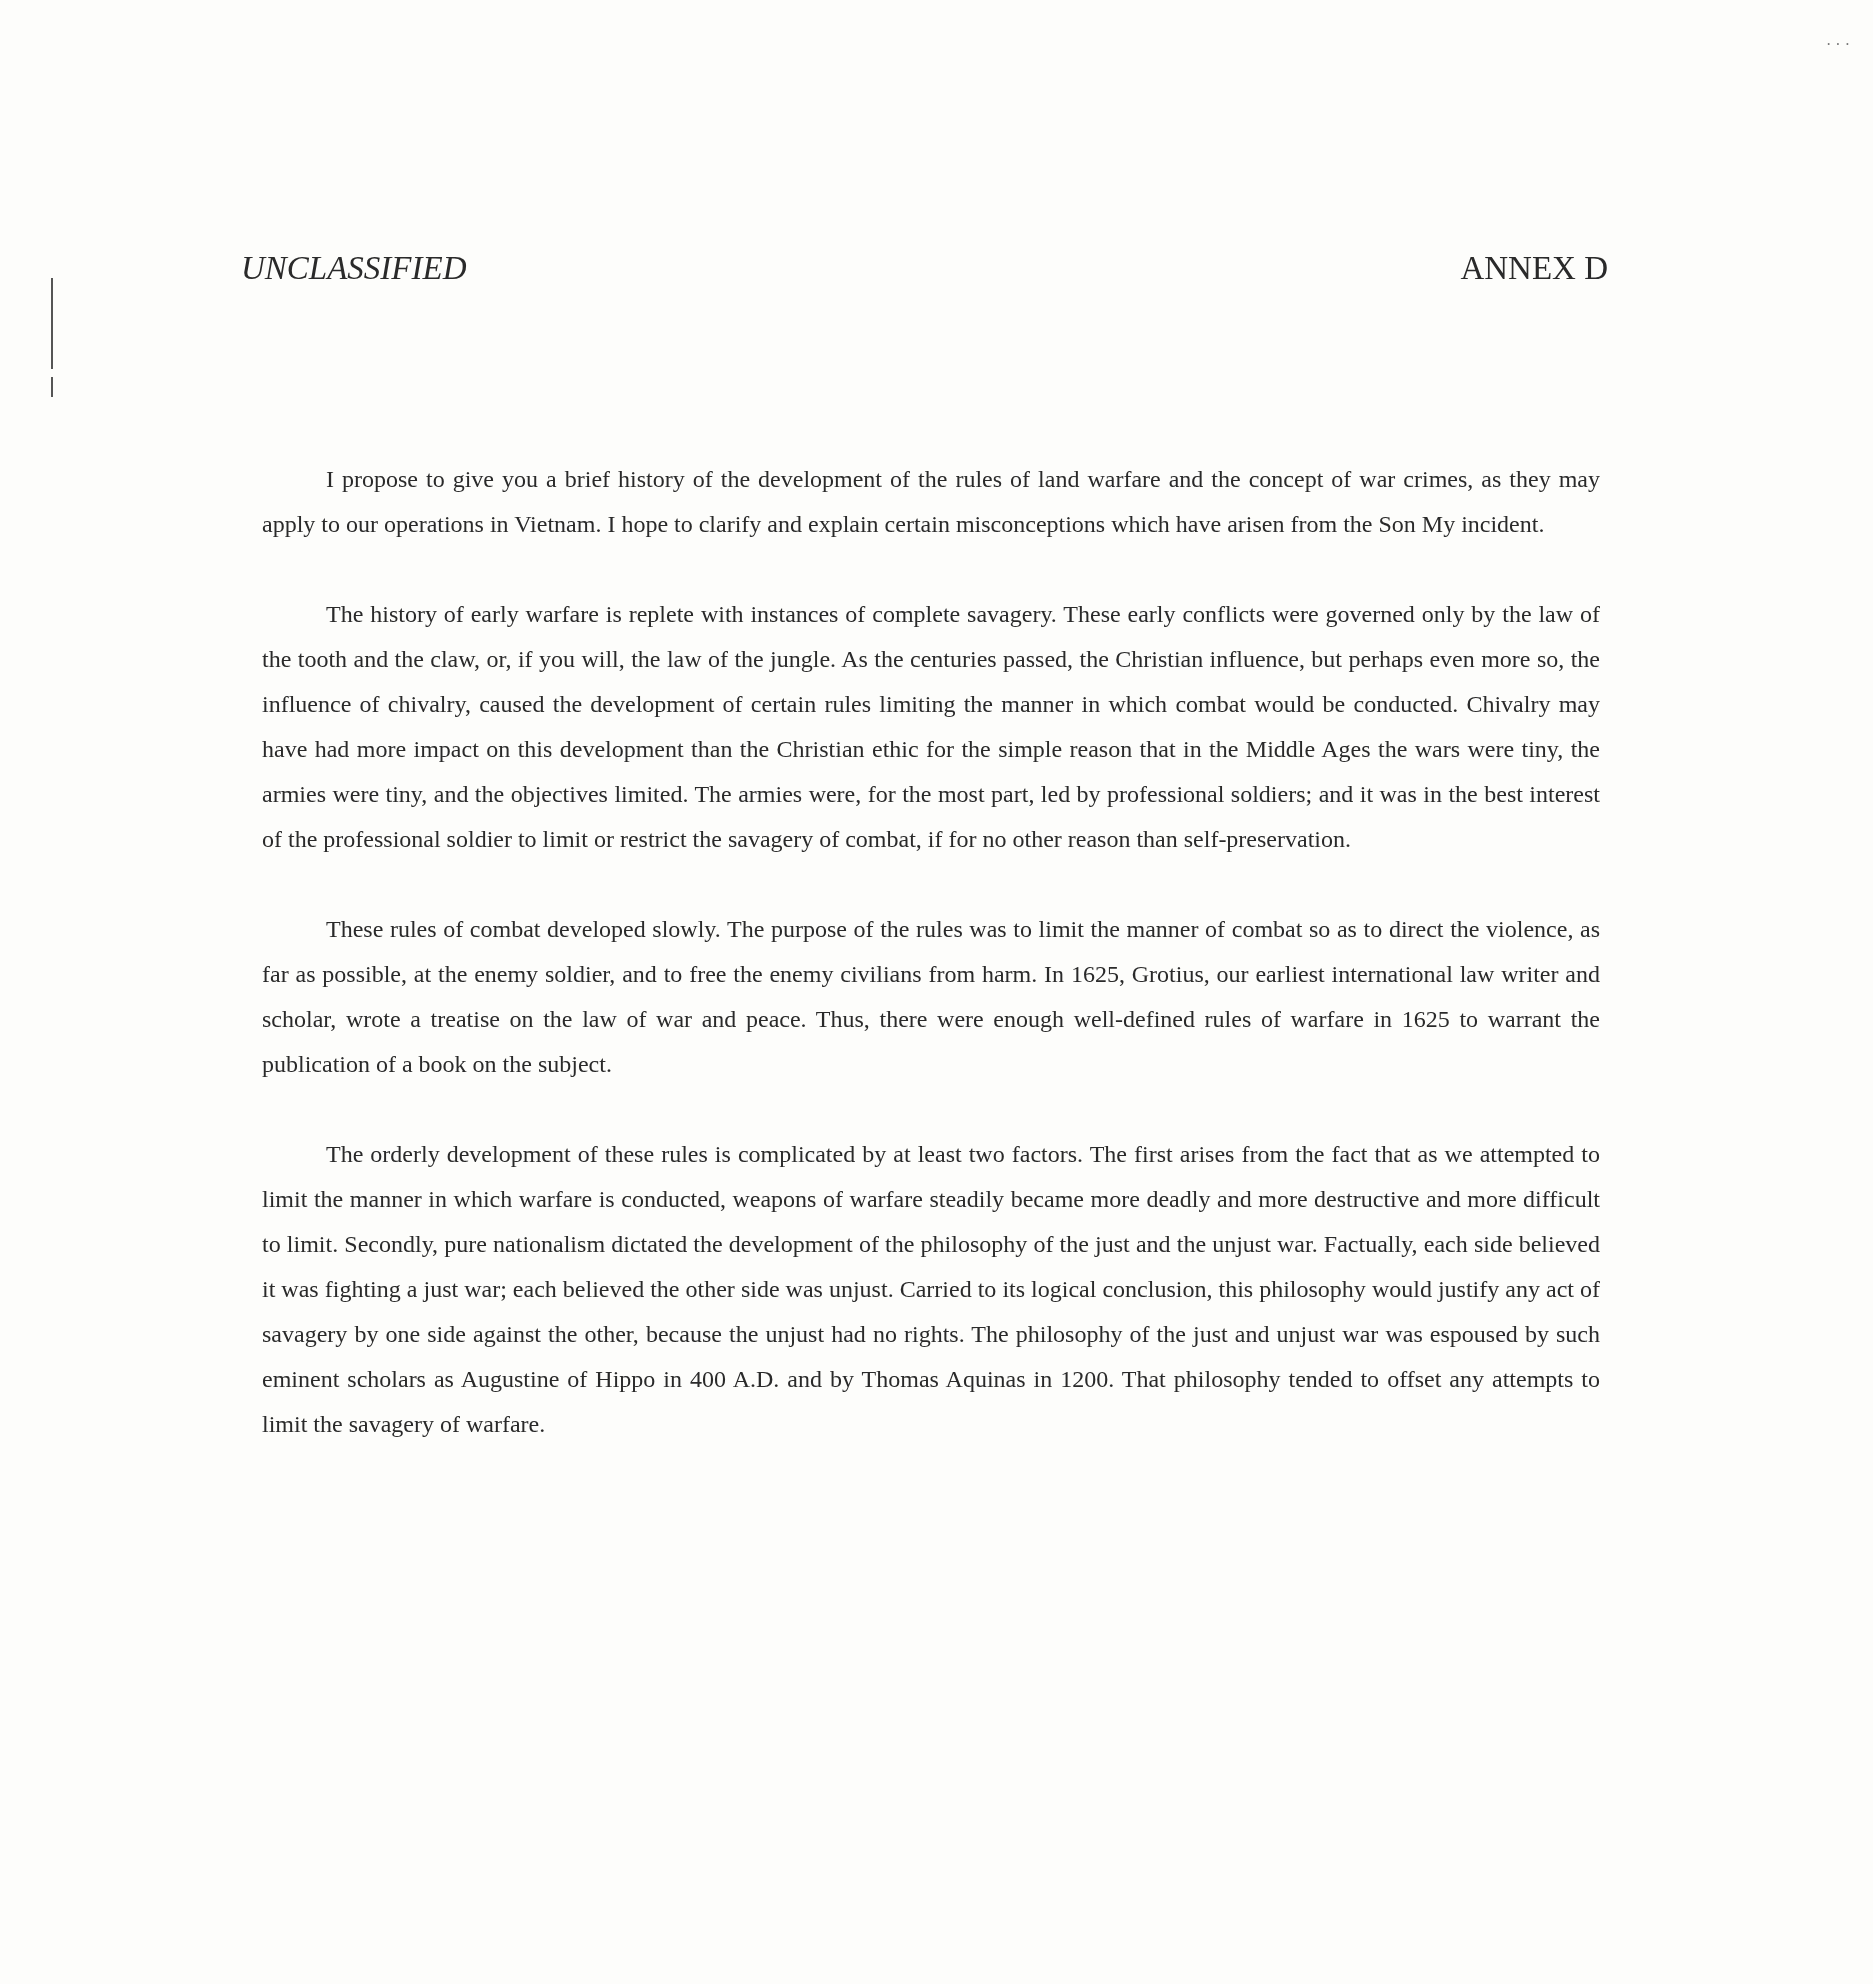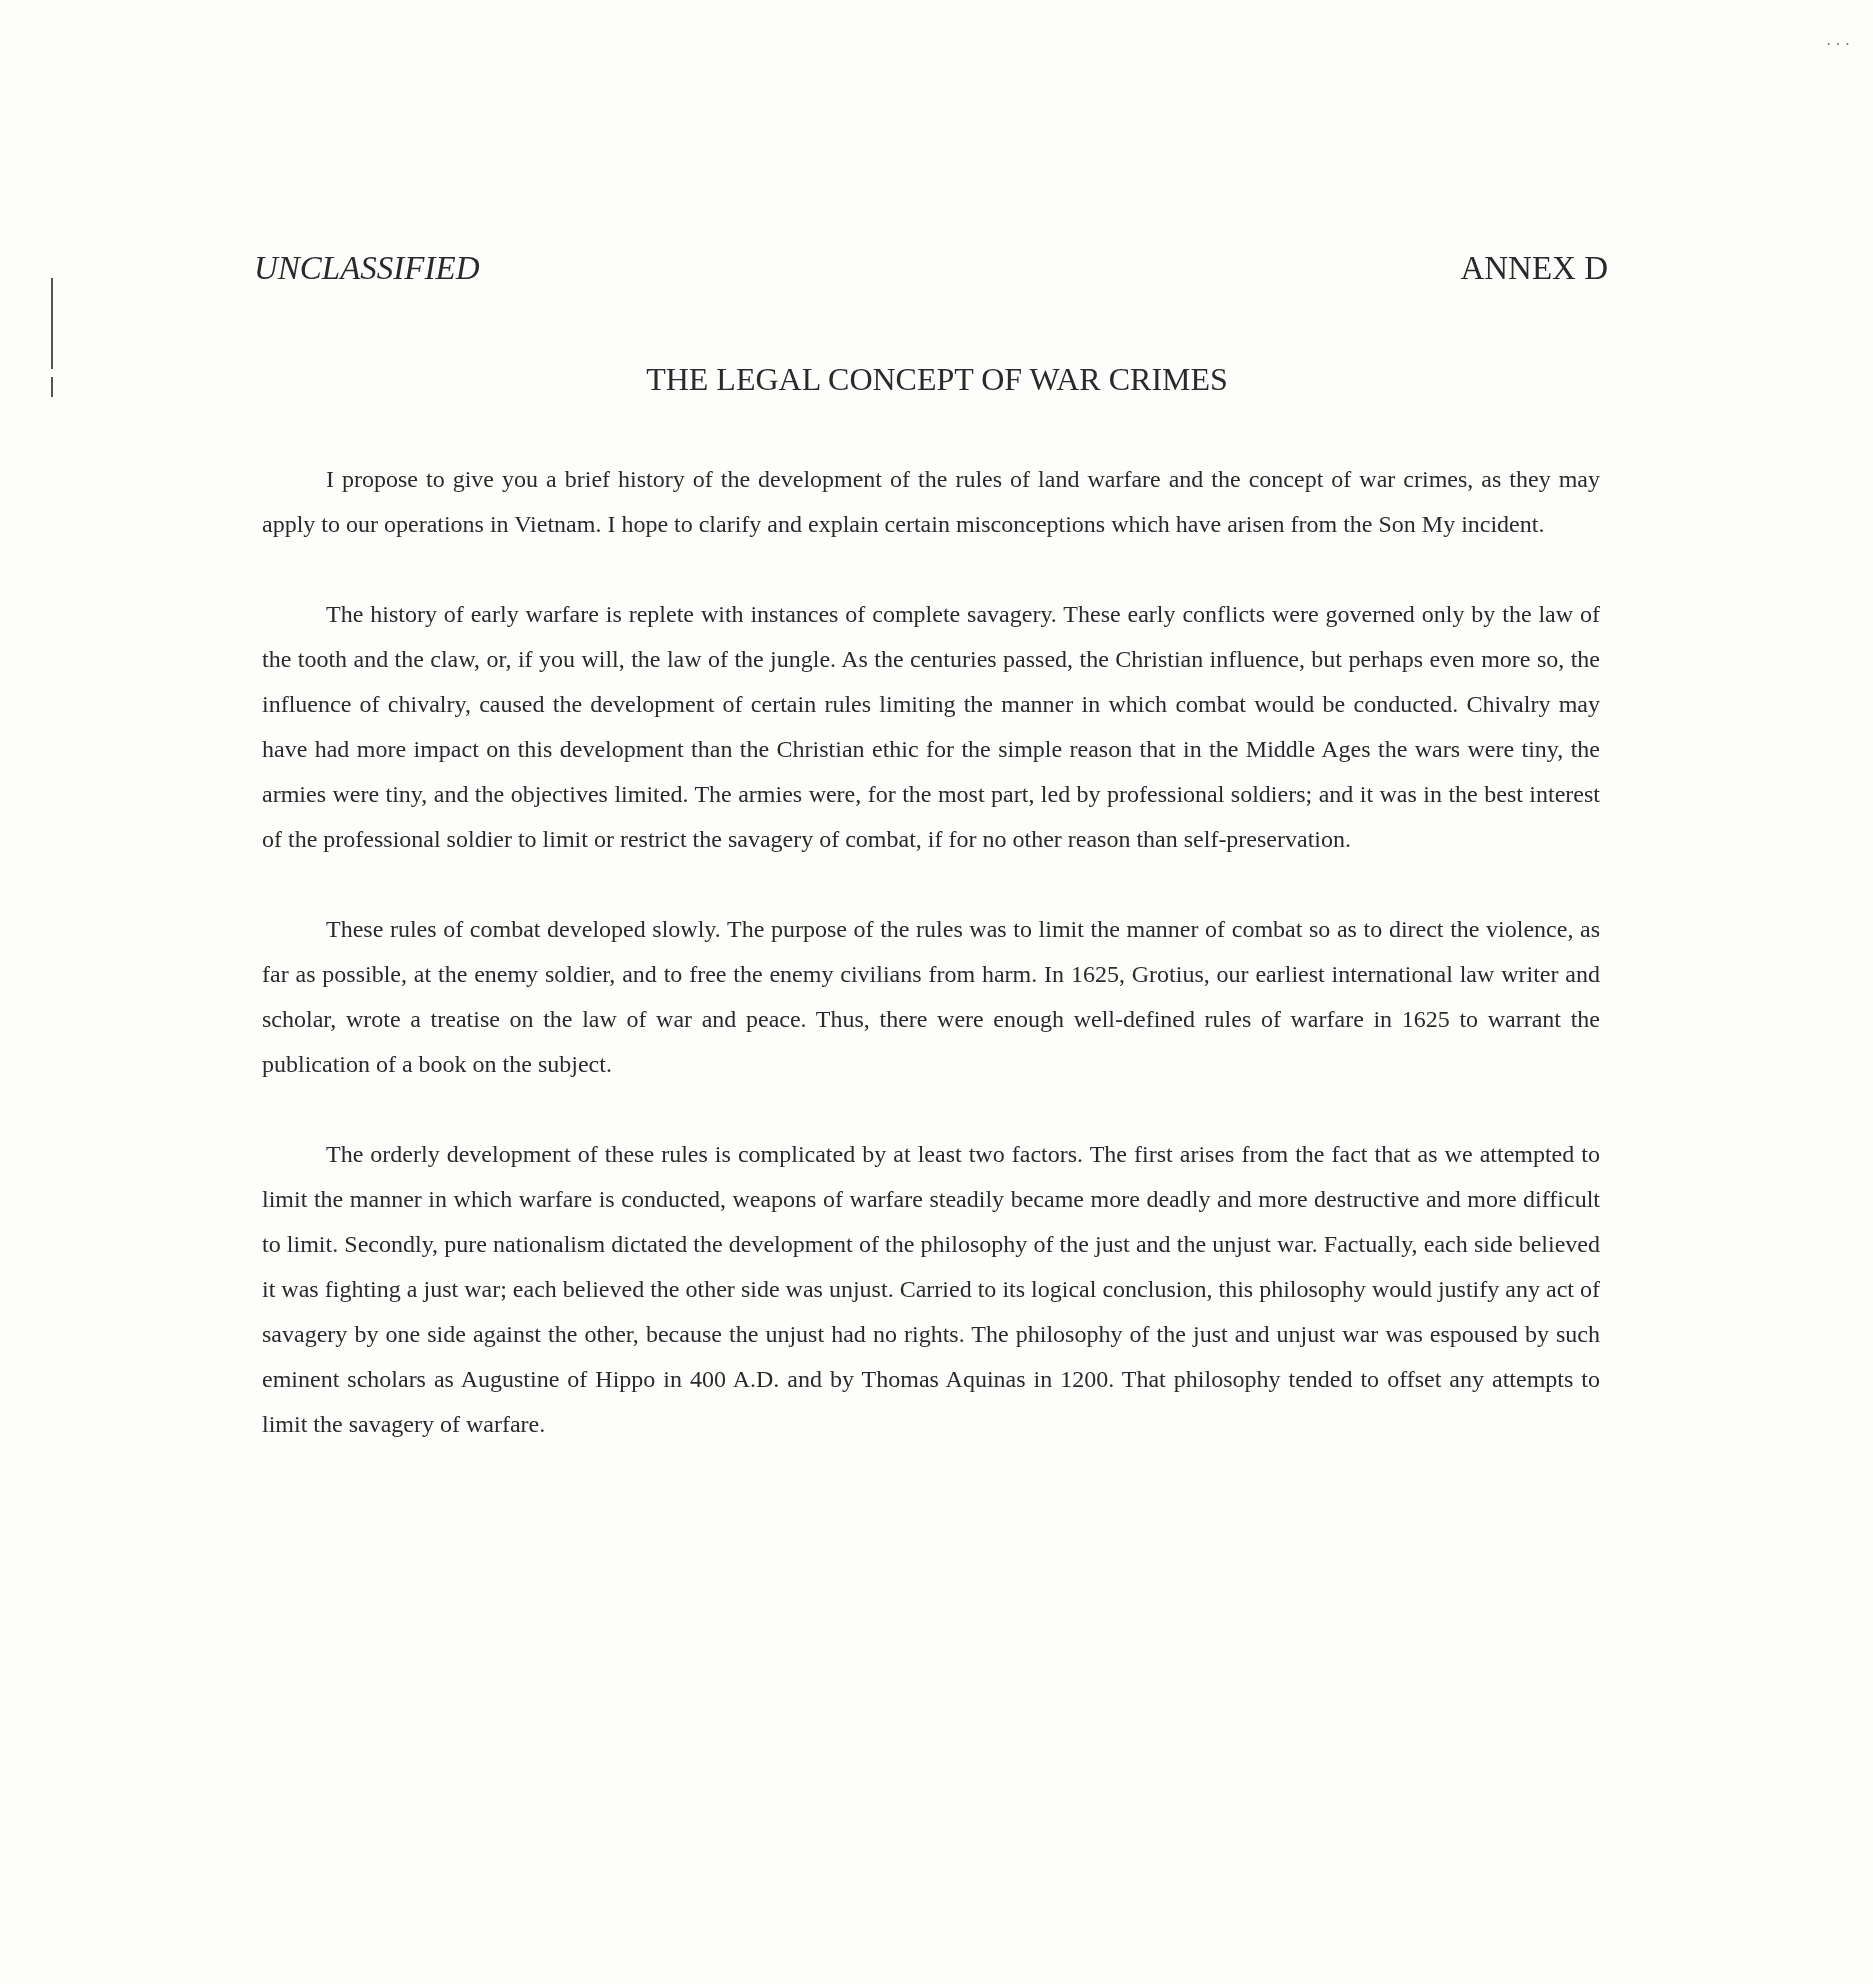--- a/index.html
+++ b/index.html
@@ -1,39 +1,38 @@
 <!DOCTYPE html>
 <html style="font-size:6.4px"><head>
 <meta charset="utf-8">
 <style>
   html, body { margin: 0; padding: 0; background: #fdfdfb; }
   body { width: 1874px; height: 2478px; position: relative; overflow: hidden;
          font-family: "Liberation Serif", "DejaVu Serif", serif; color: #2a2a2a; }
   .page { position: absolute; left: 0; top: 0; width: 1874px; height: 2478px; background: #fdfdfb; }
-  .header-left { position: absolute; left: 254px; top: 250px; font-size: 33px; font-style: italic; }
+  .header-left { position: absolute; left: 241px; top: 250px; font-size: 33px; font-style: italic; }
   .header-right { position: absolute; right: 266px; top: 250px; font-size: 33px; }
   .title { position: absolute; left: 0; width: 1874px; top: 361px; text-align: center; font-size: 32px; }
   .body { position: absolute; left: 262px; width: 1338px; top: 457px; font-size: 24px; line-height: 45px; }
   .para { text-align: justify; text-indent: 64px; margin: 0 0 45px 0; }
   .para.tight { margin-bottom: 24px; }
   .binding-mark { position: absolute; left: 51px; width: 2.4px; background: #555; }
   .corner-mark { position: absolute; right: 24px; top: 36px; font-size: 16px; color: #777; }
 </style>
 </head>
 <body>
 
 <div class="page">
   <div class="binding-mark" style="top:278px;height:91px;"></div>
   <div class="binding-mark" style="top:377px;height:20px;"></div>
   <div class="corner-mark">· · ·</div>
 
   <div class="header-left">UNCLASSIFIED</div>
   <div class="header-right">ANNEX D</div>
 
-  <div class="title">THE LEGAL CONCEPT OF WAR CRIMES</div>
 
   <div class="body">
     <p class="para">I propose to give you a brief history of the development of the rules of land warfare and the concept of war crimes, as they may apply to our operations in Vietnam. I hope to clarify and explain certain misconceptions which have arisen from the Son My incident.</p>
     <p class="para">The history of early warfare is replete with instances of complete savagery. These early conflicts were governed only by the law of the tooth and the claw, or, if you will, the law of the jungle. As the centuries passed, the Christian influence, but perhaps even more so, the influence of chivalry, caused the development of certain rules limiting the manner in which combat would be conducted. Chivalry may have had more impact on this development than the Christian ethic for the simple reason that in the Middle Ages the wars were tiny, the armies were tiny, and the objectives limited. The armies were, for the most part, led by professional soldiers; and it was in the best interest of the professional soldier to limit or restrict the savagery of combat, if for no other reason than self-preservation.</p>
     <p class="para">These rules of combat developed slowly. The purpose of the rules was to limit the manner of combat so as to direct the violence, as far as possible, at the enemy soldier, and to free the enemy civilians from harm. In 1625, Grotius, our earliest international law writer and scholar, wrote a treatise on the law of war and peace. Thus, there were enough well-defined rules of warfare in 1625 to warrant the publication of a book on the subject.</p>
     <p class="para tight">The orderly development of these rules is complicated by at least two factors. The first arises from the fact that as we attempted to limit the manner in which warfare is conducted, weapons of warfare steadily became more deadly and more destructive and more difficult to limit. Secondly, pure nationalism dictated the development of the philosophy of the just and the unjust war. Factually, each side believed it was fighting a just war; each believed the other side was unjust. Carried to its logical conclusion, this philosophy would justify any act of savagery by one side against the other, because the unjust had no rights. The philosophy of the just and unjust war was espoused by such eminent scholars as Augustine of Hippo in 400 A.D. and by Thomas Aquinas in 1200. That philosophy tended to offset any attempts to limit the savagery of warfare.</p>
   </div>
 
 </div>
 

